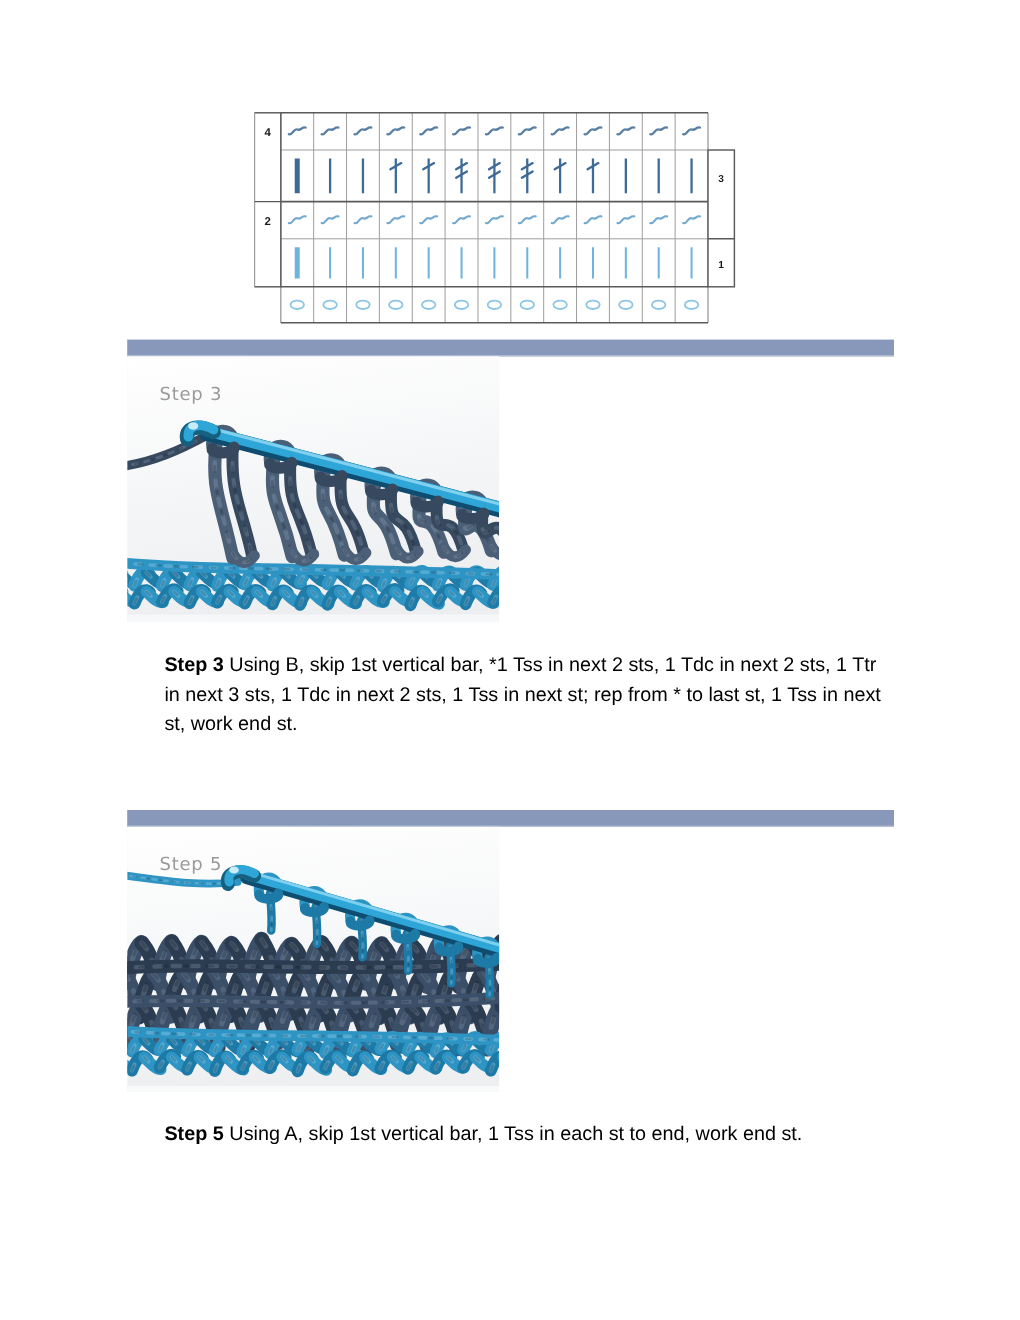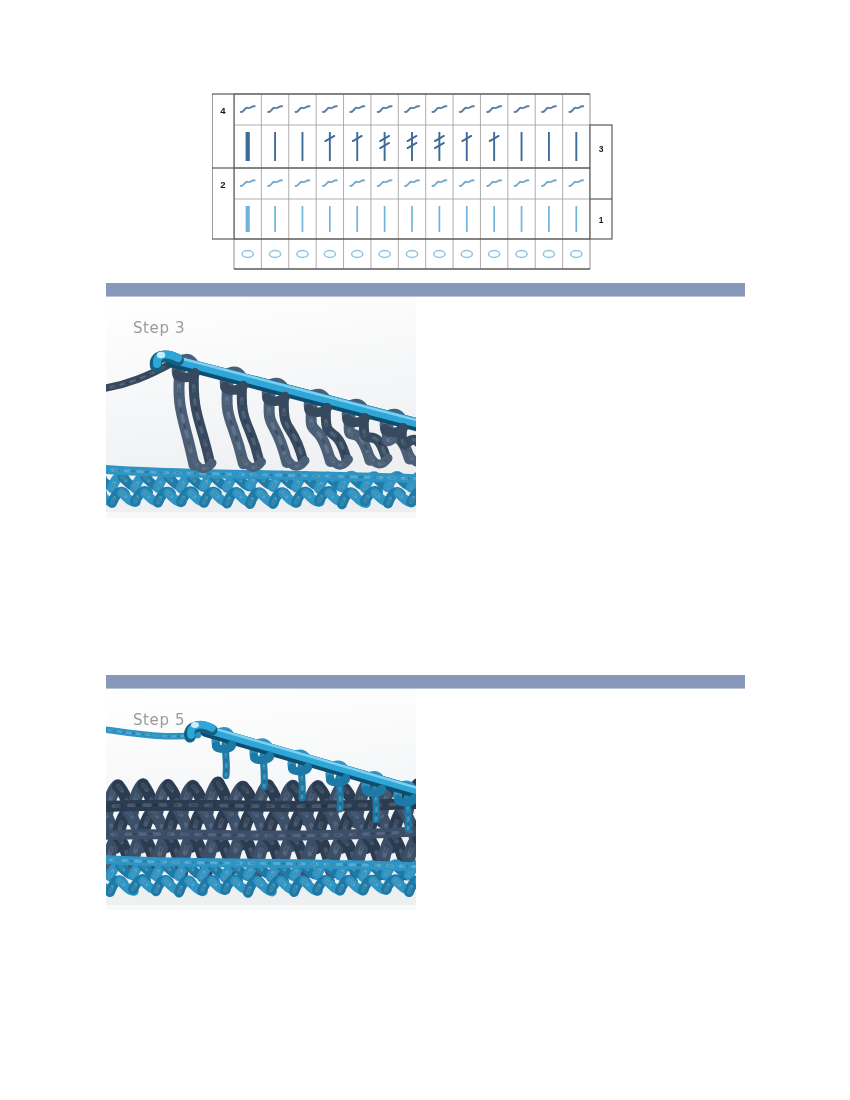--- a/index.html
+++ b/index.html
@@ -601,20 +601,23 @@
         <path d="M 119 89.424 C 118 94.424, 137 94.424, 137 88.424" fill="none" stroke="#37495f" stroke-width="9.5" stroke-linecap="round"></path>
         <path d="M 161 100.512 C 160 105.512, 179 105.512, 179 99.512" fill="none" stroke="#37495f" stroke-width="9.5" stroke-linecap="round"></path>
         <path d="M 203 111.6 C 202 116.6, 221 116.6, 221 110.6" fill="none" stroke="#37495f" stroke-width="9.5" stroke-linecap="round"></path>
         <path d="M 241 121.632 C 240 126.632, 259 126.632, 259 120.632" fill="none" stroke="#37495f" stroke-width="9.5" stroke-linecap="round"></path>
         <path d="M 279 131.664 C 278 136.664, 297 136.664, 297 130.664" fill="none" stroke="#37495f" stroke-width="9.5" stroke-linecap="round"></path>
         <rect x="0" y="215" width="310" height="6" fill="#ffffff" opacity="0.55"></rect>
       </svg>
     <div class="figure-label">Step 3</div>
   </div>
 
+  <div class="para" id="para-step3">
+    <span class="lead">Step 3</span><span> Using B, skip 1st vertical bar, *1 Tss in next 2 sts, 1 Tdc in next 2 sts, 1 Ttr in next 3 sts, 1 Tdc in next 2 sts, 1 Tss in next st; rep from * to last st, 1 Tss in next st, work end st.</span>
+  </div>
 
 
   <div class="divider-bar" id="divider-2"></div>
 
   <div class="figure" id="figure-step5">
     <svg class="photo-canvas" id="photo5" width="310" height="221" viewBox="0 0 310 221">
         <rect x="0" y="0" width="310" height="221" fill="#fcfcfb"></rect>
         <defs>
           <linearGradient id="p5bg" x1="0" y1="0" x2="0.15" y2="1">
             <stop offset="0" stop-color="#ffffff"></stop>
@@ -1104,14 +1107,17 @@
         <path d="M 148 67.61467889908258 C 147 72.61467889908258, 165 72.61467889908258, 164 66.61467889908258" fill="none" stroke="#1d79a6" stroke-width="8" stroke-linecap="round"></path>
         <path d="M 186 78.77064220183486 C 185 83.77064220183486, 203 83.77064220183486, 202 77.77064220183486" fill="none" stroke="#1d79a6" stroke-width="8" stroke-linecap="round"></path>
         <path d="M 224 89.92660550458716 C 223 94.92660550458716, 241 94.92660550458716, 240 88.92660550458716" fill="none" stroke="#1d79a6" stroke-width="8" stroke-linecap="round"></path>
         <path d="M 260 100.49541284403671 C 259 105.49541284403671, 277 105.49541284403671, 276 99.49541284403671" fill="none" stroke="#1d79a6" stroke-width="8" stroke-linecap="round"></path>
         <path d="M 292 109.88990825688074 C 291 114.88990825688074, 309 114.88990825688074, 308 108.88990825688074" fill="none" stroke="#1d79a6" stroke-width="8" stroke-linecap="round"></path>
         <rect x="0" y="216" width="310" height="5" fill="#ffffff" opacity="0.6"></rect>
       </svg>
     <div class="figure-label">Step 5</div>
   </div>
 
+  <div class="para" id="para-step5">
+    <span class="lead">Step 5</span><span> Using A, skip 1st vertical bar, 1 Tss in each st to end, work end st.</span>
+  </div>
 
 </div>
 
 </body></html>

